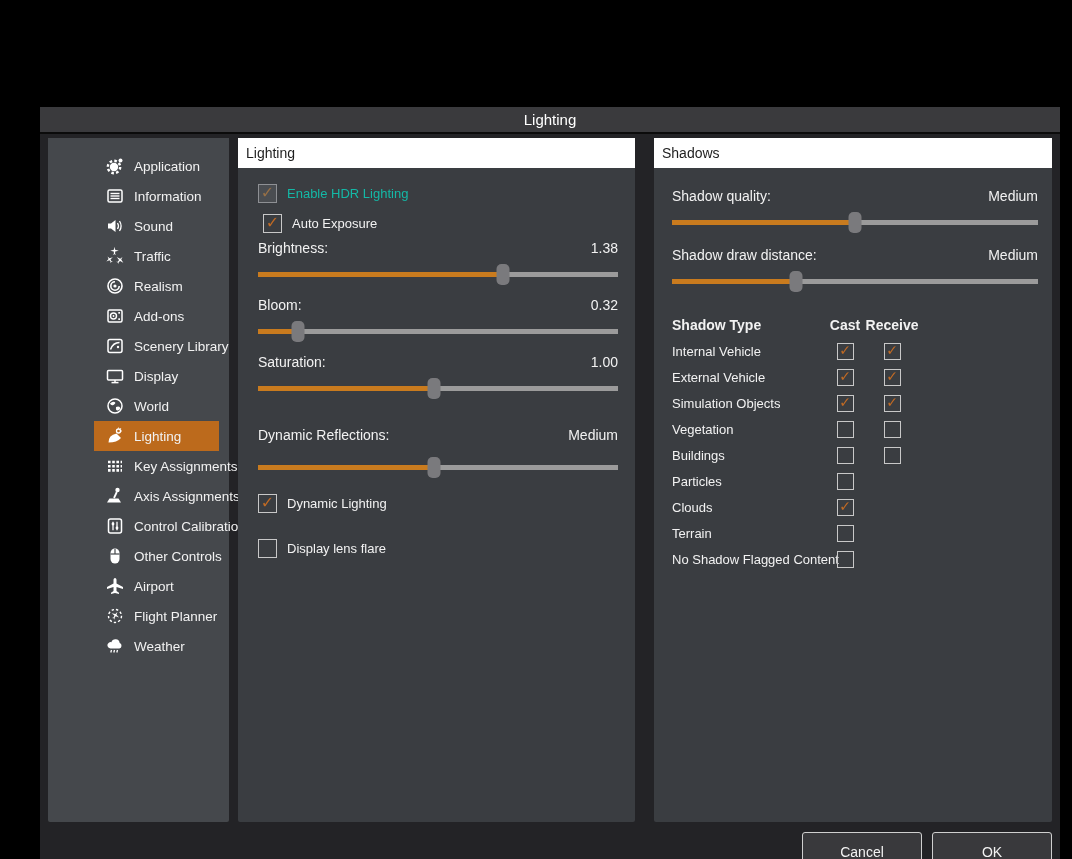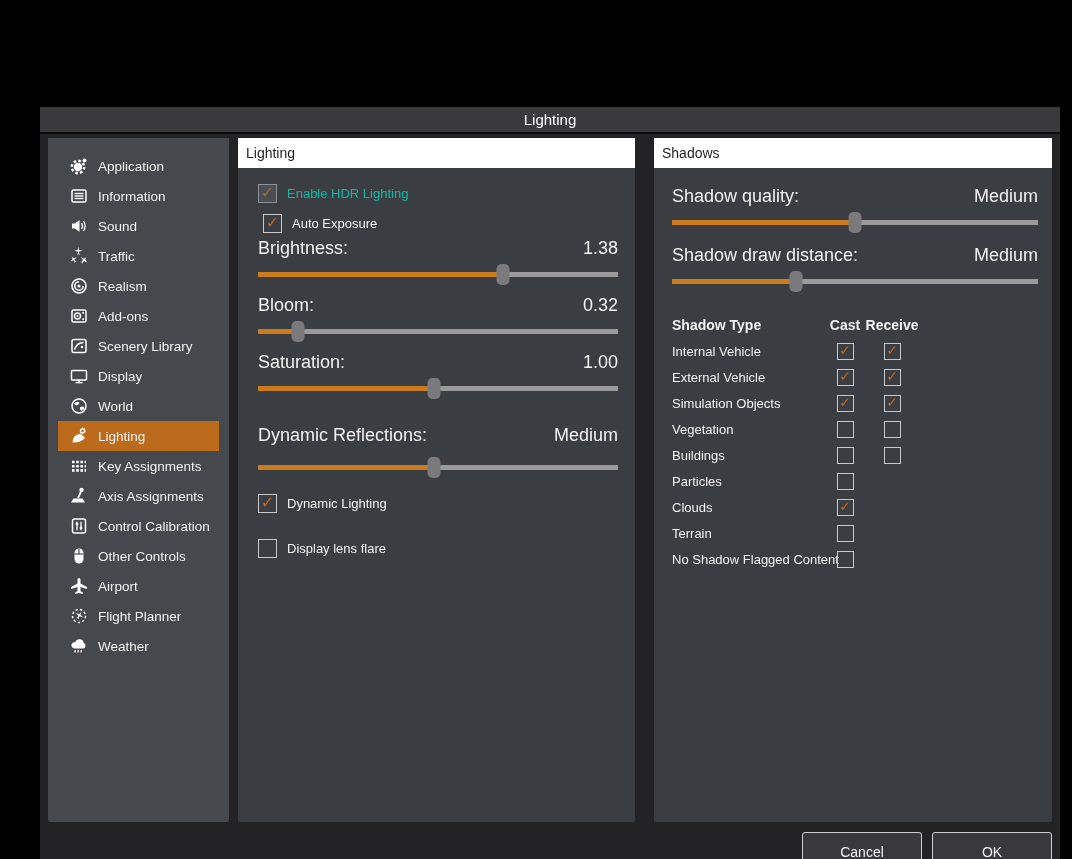--- a/index.html
+++ b/index.html
@@ -9,34 +9,34 @@
     -webkit-font-smoothing:antialiased;
   }
   .dialog{position:absolute;left:40px;top:107px;width:1020px;height:780px;background:#232326;}
   .titlebar{height:25px;background:#3A3A3D;border-bottom:2px solid #0b0b0b;
     display:flex;align-items:center;justify-content:center;font-size:15px;color:#fff;}
   .panel{position:absolute;top:31px;background:#3A3D41;border-radius:0 0 2px 2px;display:flex;flex-direction:column;}
   .phead{height:30px;background:#ffffff;color:#1E1E1E;font-size:14px;display:flex;align-items:center;padding-left:8px;flex:none;}
   .pbody{flex:1;overflow:hidden;}
 
   
-  .sidebar{position:absolute;left:8px;top:31px;width:181px;height:684px;background:#45484C;border-radius:0 0 2px 2px;padding-top:13px;box-sizing:border-box;}
+  .sidebar{position:absolute;left:8px;top:31px;width:181px;height:684px;background:#45484C;border-radius:0 0 2px 2px;padding-top:13px;box-sizing:border-box;padding-left:36px;}
   .sbitem{height:30px;margin:0 10px;display:flex;align-items:center;gap:8px;padding-left:10px;cursor:default;}
   .sbitem.selected{background:#BC6A1C;}
   .icn{width:22px;height:20px;display:flex;align-items:center;justify-content:center;flex:none;}
   .icn svg{width:20px;height:20px;display:block;}
   .sblabel{font-size:13.5px;white-space:nowrap;}
 
   
   #panel-lighting{left:198px;width:397px;height:684px;}
   #panel-shadows{left:614px;width:398px;height:684px;}
   #panel-lighting .pbody{padding:12px 17px 0 20px;}
   #panel-shadows .pbody{padding:12px 14px 0 18px;}
 
-  .lrow{display:flex;justify-content:space-between;align-items:center;font-size:18px;line-height:16px;}
+  .lrow{display:flex;justify-content:space-between;align-items:center;font-size:14px;line-height:16px;}
   .slider{position:relative;height:21px;margin-top:8px;}
   .track{position:absolute;left:0;right:0;top:8px;height:5px;background:#9B9B9B;}
   .fill{height:100%;background:#C97B1E;}
   .handle{position:absolute;top:0;width:13px;height:21px;background:#7A7A7D;border-radius:5px;transform:translateX(-50%);}
 
   .cbrow{display:flex;align-items:center;gap:10px;font-size:13px;}
   .cb{width:19px;height:19px;border:1px solid #C8C8C8;box-sizing:border-box;display:flex;align-items:center;justify-content:center;background:transparent;flex:none;}
   .cb .tick{display:none;color:#C06A24;font-size:16px;font-weight:bold;line-height:1;margin-top:-2px;}
   .cb.checked .tick{display:block;}
   .cb.disabled{border-color:#8E9094;background:#4A4D51;}

